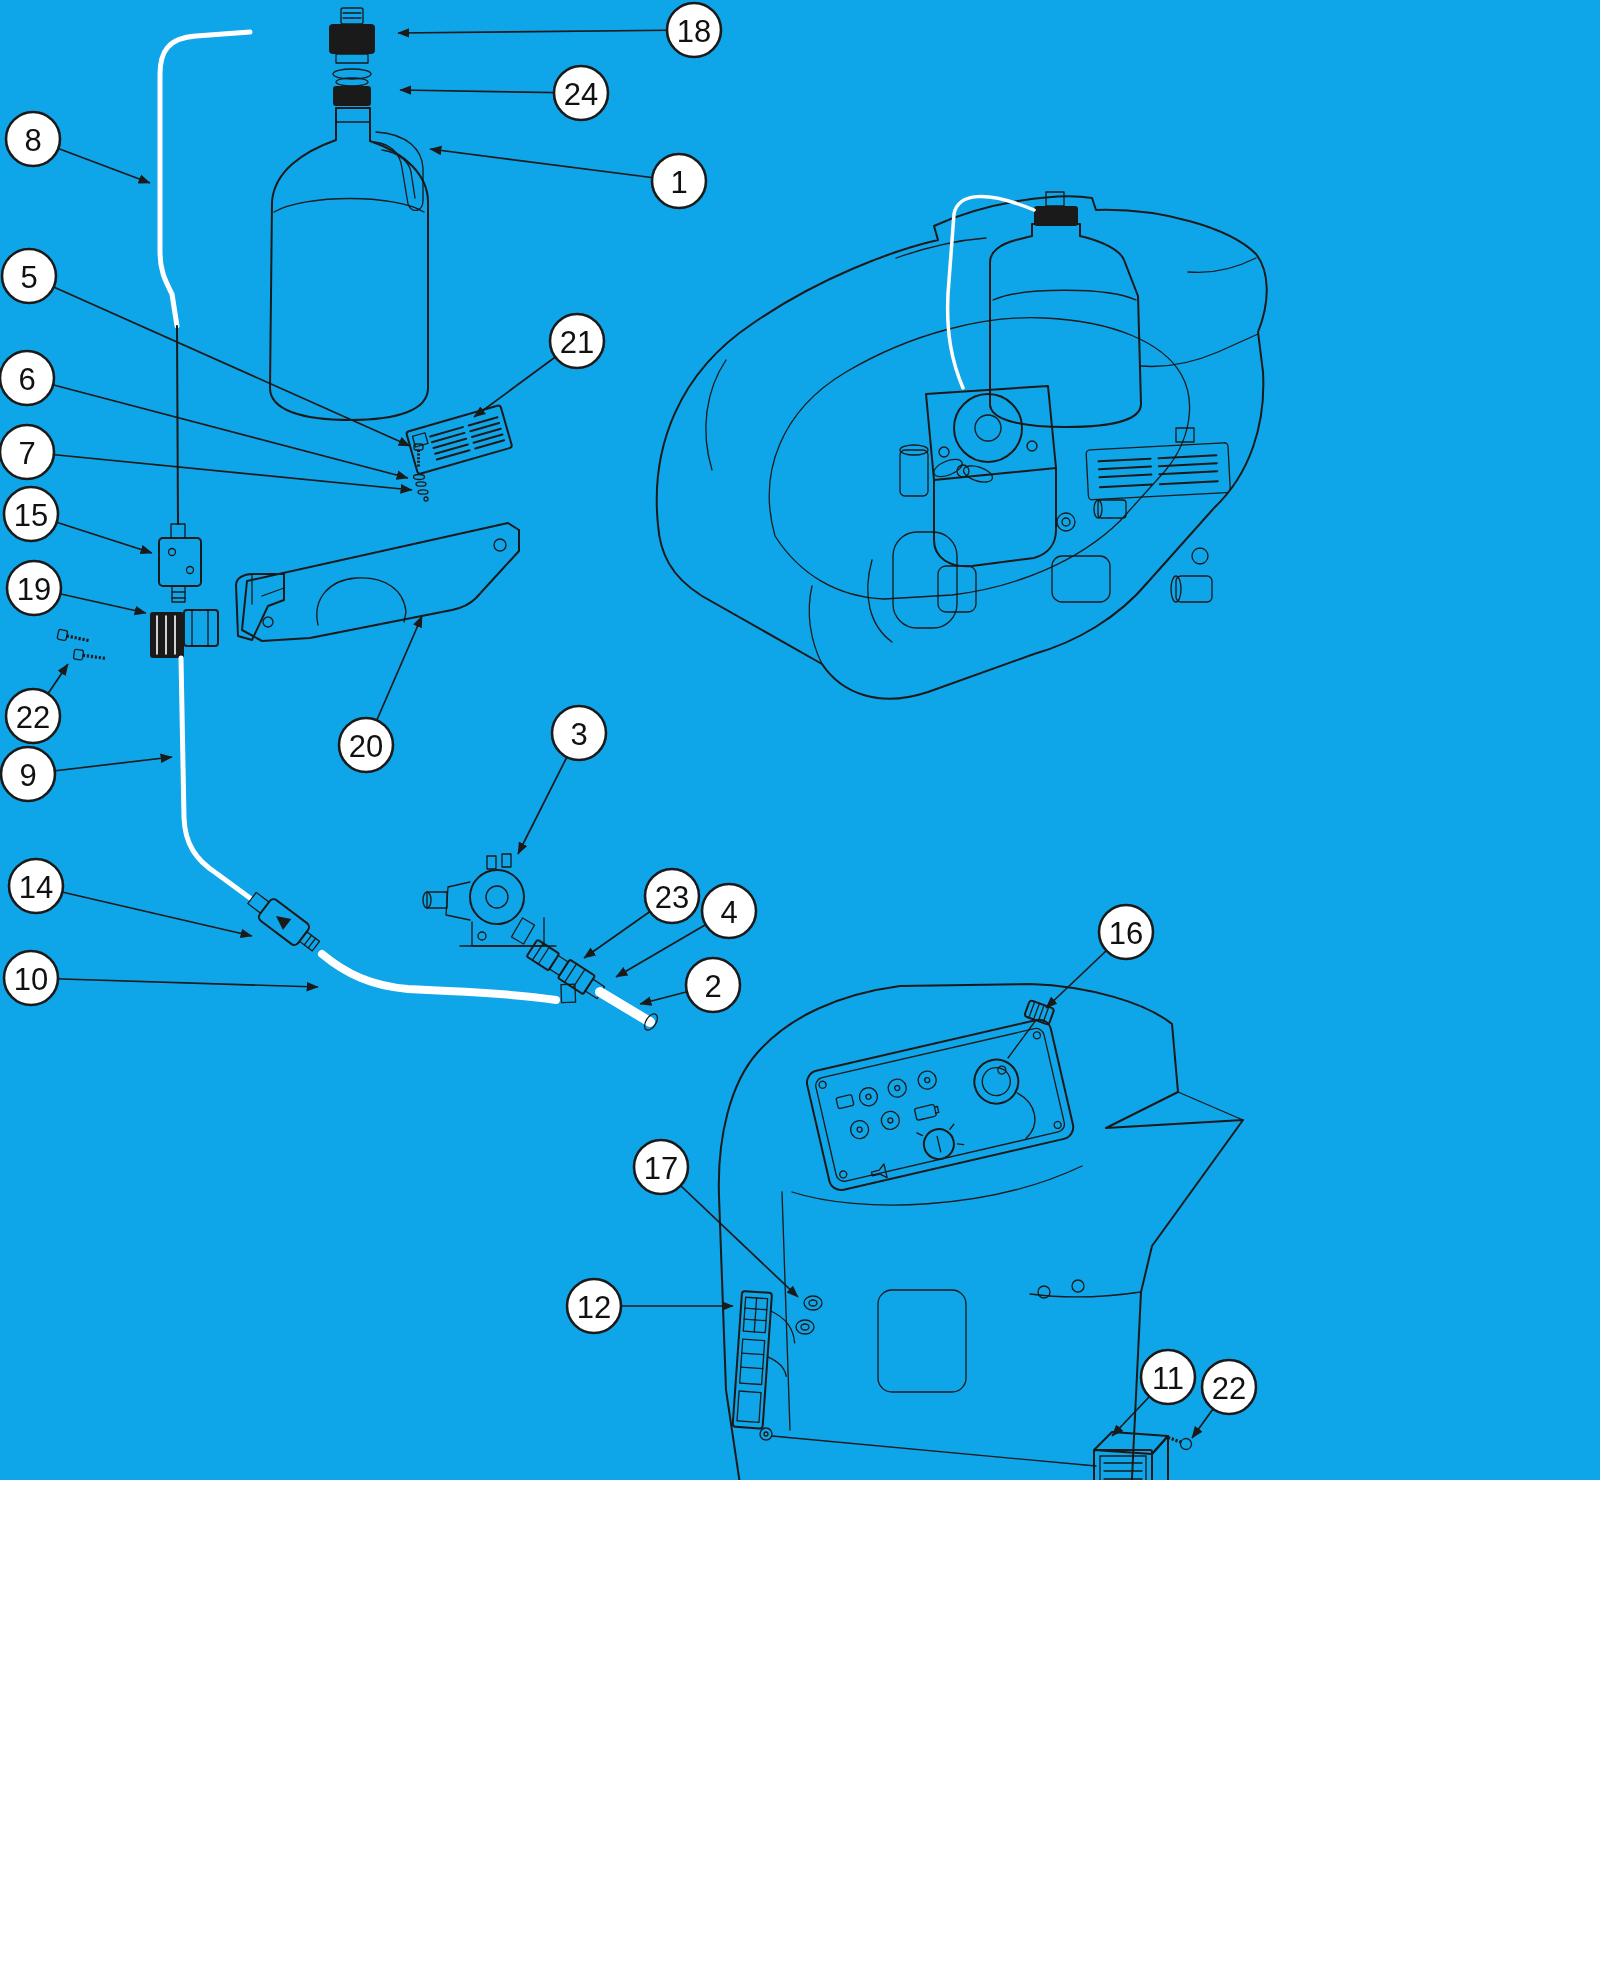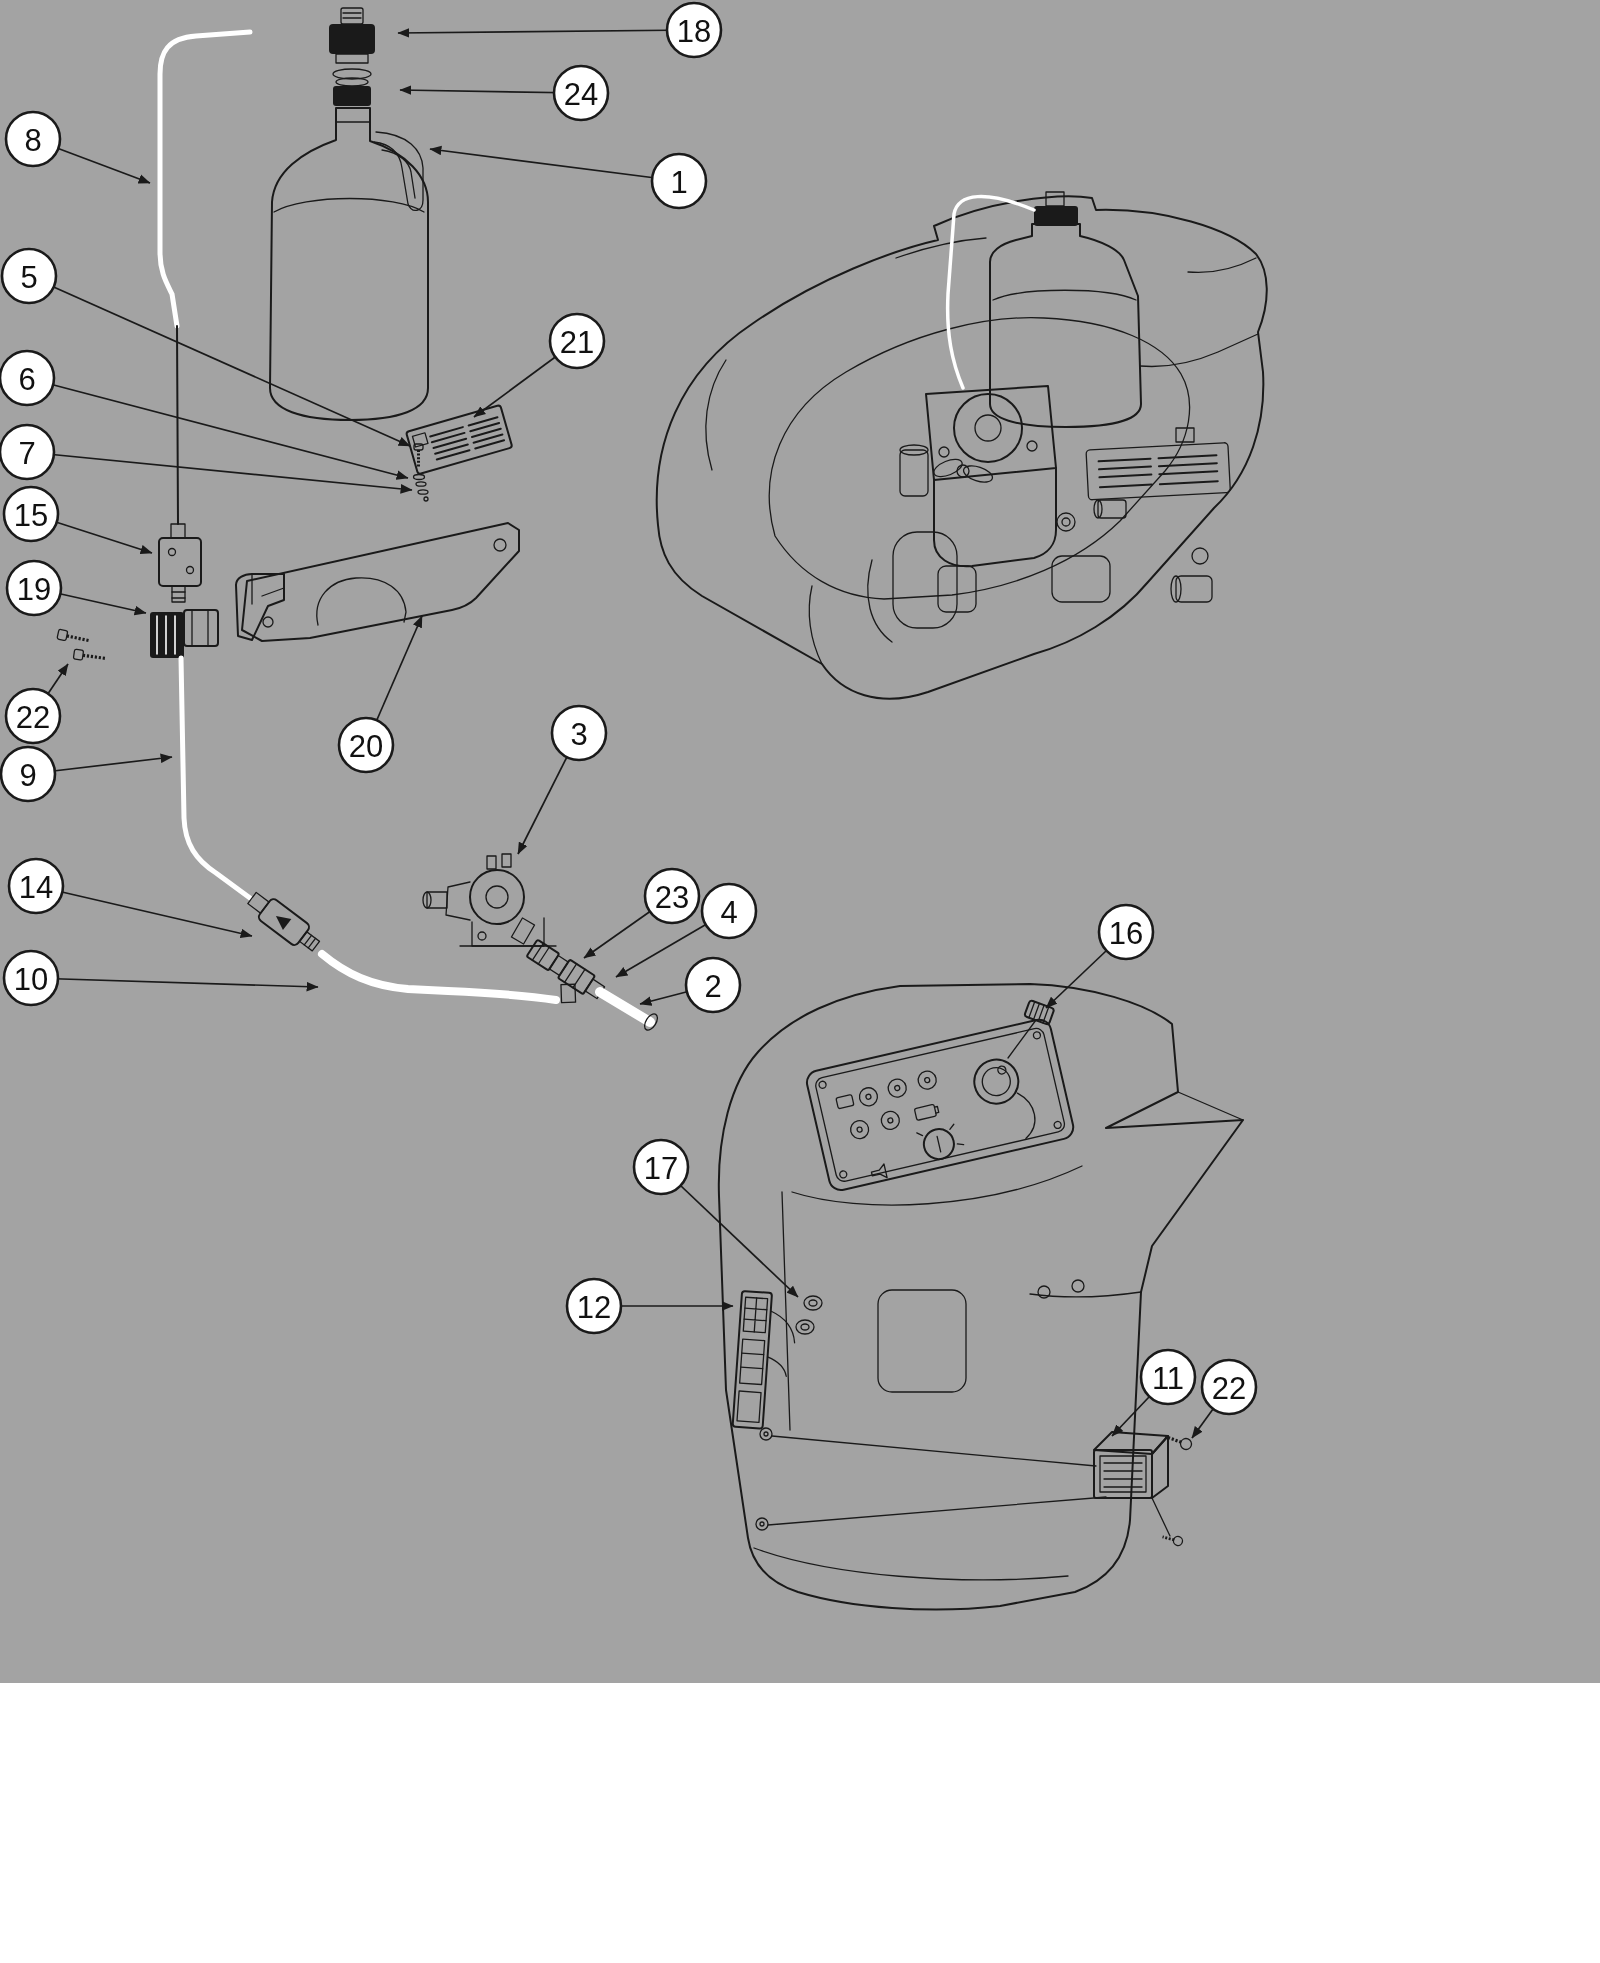--- a/index.html
+++ b/index.html
@@ -1,17 +1,17 @@
 <!DOCTYPE html>
 <html><head>
 <meta charset="utf-8">
 <title>Parts Diagram</title>
 <style>
   html,body{margin:0;padding:0;background:#fff;}
-  .stage{position:relative;width:1600px;height:1683px;background:#a3a3a3;overflow:hidden;}
+  .stage{position:relative;width:1600px;height:1480px;background:#0ea5e9;overflow:hidden;}
   svg{display:block;}
   .ln{stroke:#1a1a1a;stroke-width:2;fill:none;stroke-linecap:round;stroke-linejoin:round;}
   .thin{stroke-width:1.3;}
   .wht{stroke:#ffffff;fill:none;stroke-linecap:round;stroke-linejoin:round;}
   .leader{stroke:#1a1a1a;stroke-width:1.7;fill:none;}
   .co circle{fill:#ffffff;stroke:#1a1a1a;stroke-width:2.6;}
   .co text{font-family:"Liberation Sans","DejaVu Sans",sans-serif;font-size:31px;fill:#111;text-anchor:middle;dominant-baseline:central;}
 </style>
 </head>
 <body>

